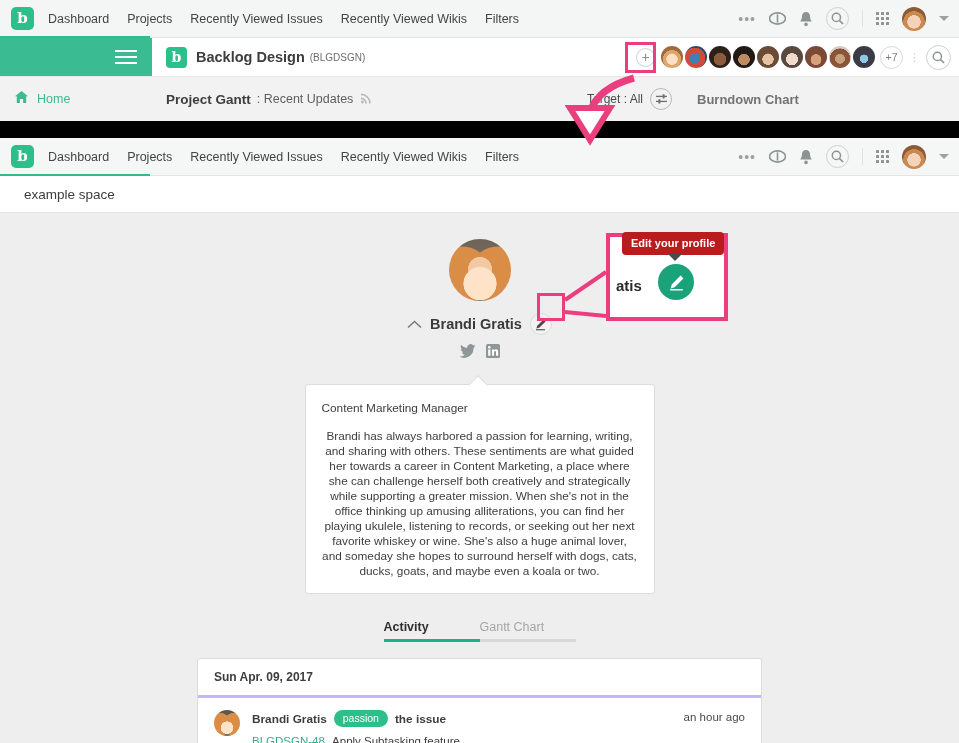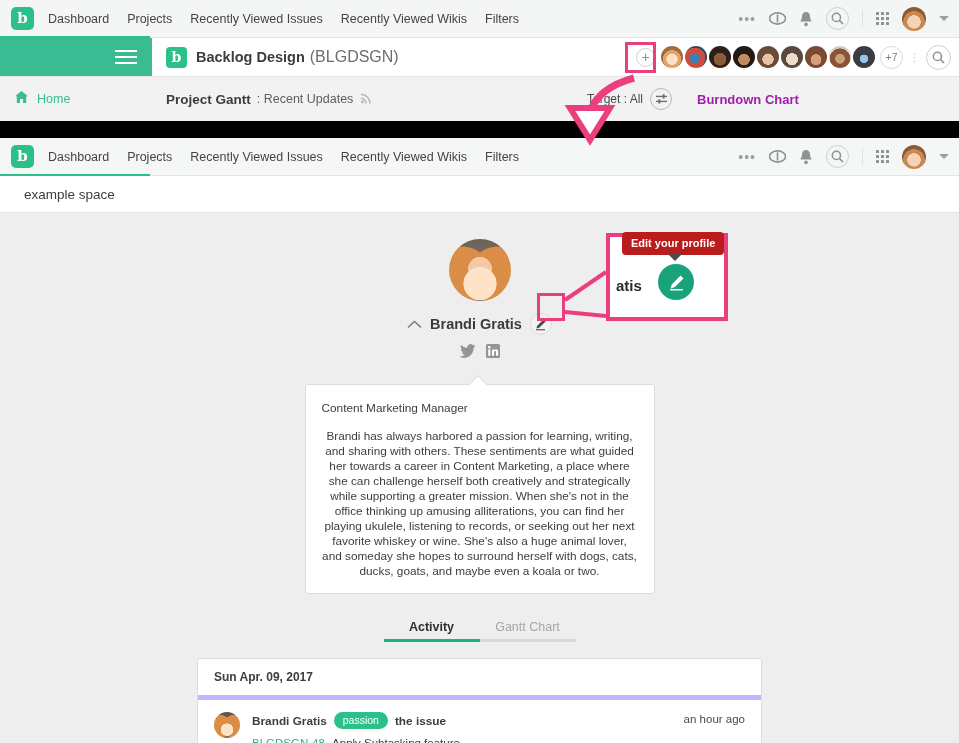--- a/index.html
+++ b/index.html
@@ -77,21 +77,21 @@
   .hamb i { display:block; width:22px;height:2px;background:#fff; }
   .projhdr .ptitle {
     flex:1; display:flex; align-items:center; padding-left:14px; position:relative;
   }
   .plogo {
     width:21px;height:21px;background:#2bc08a;border-radius:4px;
     display:flex;align-items:center;justify-content:center;color:#fff;
     font-size:14px;font-weight:bold;font-family:"DejaVu Serif", serif;
   }
   .pname { font-size:14.5px; font-weight:bold; color:#3d3d3d; margin-left:9px; }
-  .pkey  { font-size:16px; color:#6d6d6d; margin-left:5px; }
+  .pkey  { font-size:10px; color:#6d6d6d; margin-left:5px; }
   .members { position:absolute; right:8px; top:0; height:100%; display:flex; align-items:center; gap:2px;}
   .plus-circle {
     width:19px;height:19px;border-radius:50%;border:1px solid #cfcfcf;color:#8e8e8e;
     display:flex;align-items:center;justify-content:center;font-size:14px;line-height:1;
     margin-right:4px;
   }
   .m-av { width:22px;height:22px;border-radius:50%; }
   .m1 { background: radial-gradient(circle at 50% 60%, #ffe0c4 0 32%, #e0a566 34% 52%, #a06a3c 54% 100%); }
   .m2 { background: radial-gradient(circle at 50% 58%, #8ec7e8 0 24%, #3b3b46 26% 100%); }
   .m3 { background: radial-gradient(circle at 50% 60%, #8a5c3b 0 36%, #2d2019 38% 100%); }
@@ -120,21 +120,21 @@
   .home-lbl { color:#3bbb91; font-size:12.5px; }
   .subhdr .right { flex:1; display:flex; align-items:center; padding-left:14px; position:relative; }
   .ph { font-size:13.5px; font-weight:bold; color:#3d3d3d; }
   .ph-sub { font-size:12.5px; color:#5e5e5e; margin-left:6px; }
   .target-wrap { position:absolute; left:435px; top:0; height:100%; display:flex; align-items:center; gap:7px;}
   .target-lbl { font-size:12px; color:#4a4a4a; }
   .filter-circle {
     width:22px;height:22px;border-radius:50%;border:1px solid #b9b9b9;
     display:flex;align-items:center;justify-content:center;
   }
-  .burndown { position:absolute; left:545px; font-size:13px; font-weight:bold; color:#a21caf; }
+  .burndown { position:absolute; left:545px; font-size:13px; font-weight:bold; color:#737373; }
 
   .blackbar { height:17px; background:#000; }
 
   
   .spacehdr {
     height:37px; background:#fff; border-bottom:1px solid #e4e4e4;
     display:flex; align-items:center; padding-left:24px;
   }
   .spacehdr span { font-size:13.5px; color:#3d3d3d; }
 
@@ -172,33 +172,33 @@
   }
   .bio-card:before { top:-7px; border-left:1px solid #dcdcdc; border-top:1px solid #dcdcdc; }
   .bio-card:after  { display:none; }
   .bio-title { font-size:11.8px; color:#3d3d3d; margin:0 0 14px; }
   .bio-text { font-size:11.8px; color:#3d3d3d; line-height:15px; margin:0;text-align:center; }
 
   
   .tabs {
     width:192px; margin:26px auto 0; display:flex; position:relative;
   }
-  .tab { flex:1; text-align:center; font-size:12.5px; padding-bottom:8px; }
+  .tab { flex:1; text-align:left; font-size:12.5px; padding-bottom:8px; }
   .tab.active { font-weight:bold; color:#2f2f2f; }
   .tab.inactive { color:#a6a6a6; }
   .tabline { position:absolute; bottom:0; left:0; width:100%; height:3px; background:#d8d8d8; }
   .tabline i { display:block; width:50%; height:3px; background:#17b489; }
 
   
   .act-card {
     width:565px; margin:16px auto 0; background:#fff; border:1px solid #dcdcdc;
     border-radius:3px;
   }
   .act-date { padding:11px 16px; font-size:12px; font-weight:bold; color:#3d3d3d;
-              border-bottom:5px solid #c4b5fd; }
+              border-bottom:3px solid #c4b5fd; }
   .act-row { display:flex; padding:12px 16px 0; position:relative; }
   .act-av {
     width:26px;height:26px;border-radius:50%; flex:0 0 auto;
     background:
       radial-gradient(circle at 50% 68%, #ffe3c9 0 28%, rgba(0,0,0,0) 29%),
       radial-gradient(circle at 20% 55%, #d98d47 0 45%, rgba(0,0,0,0) 47%),
       radial-gradient(circle at 80% 55%, #d98d47 0 45%, rgba(0,0,0,0) 47%),
       linear-gradient(#5d5347, #7a6f62);
   }
   .act-body { margin-left:12px; flex:1; padding-bottom:14px; border-bottom:1px solid #eee;}

